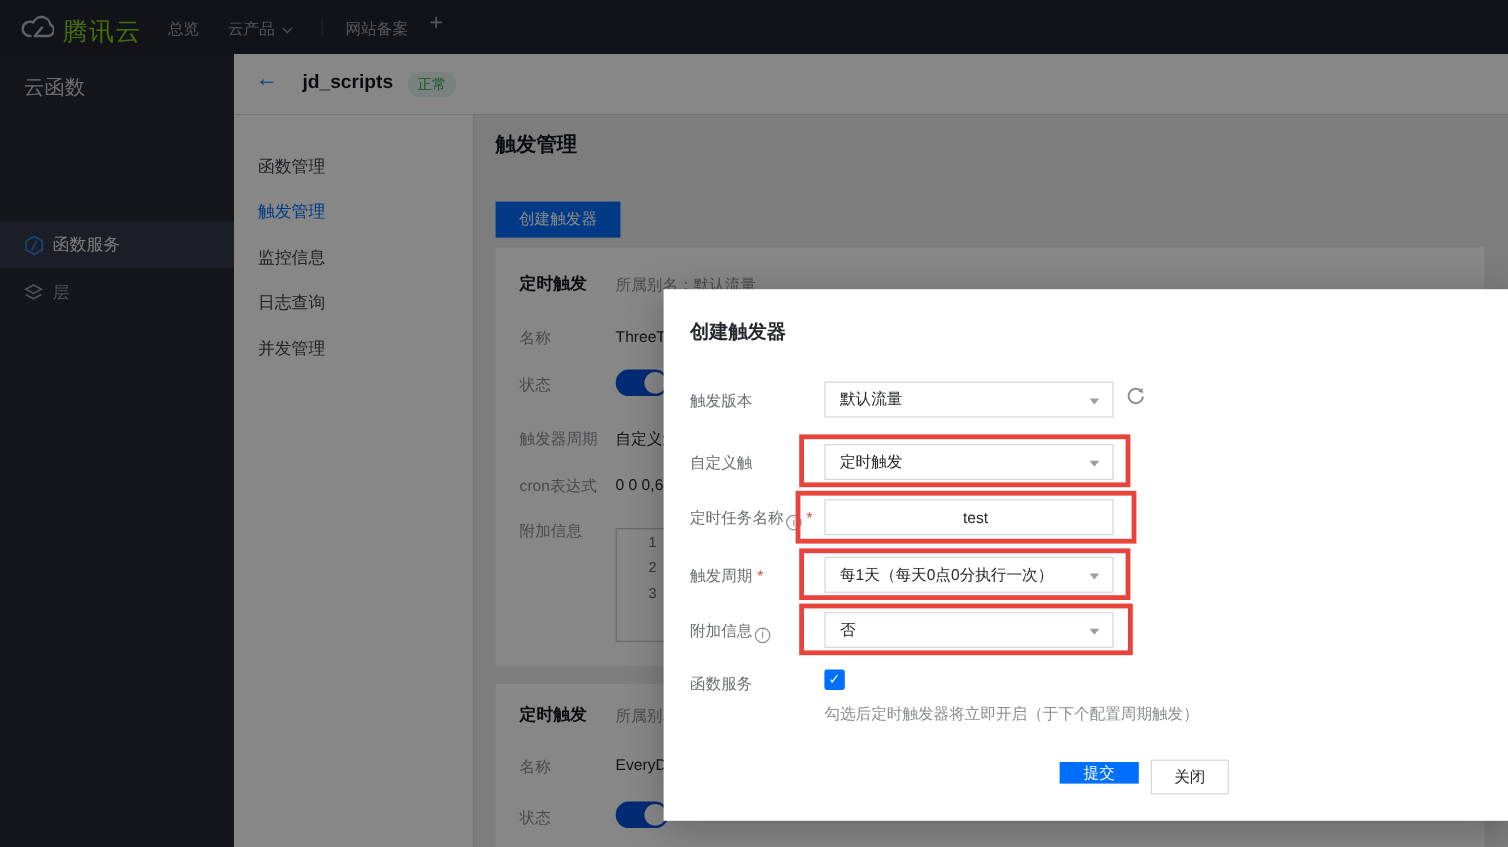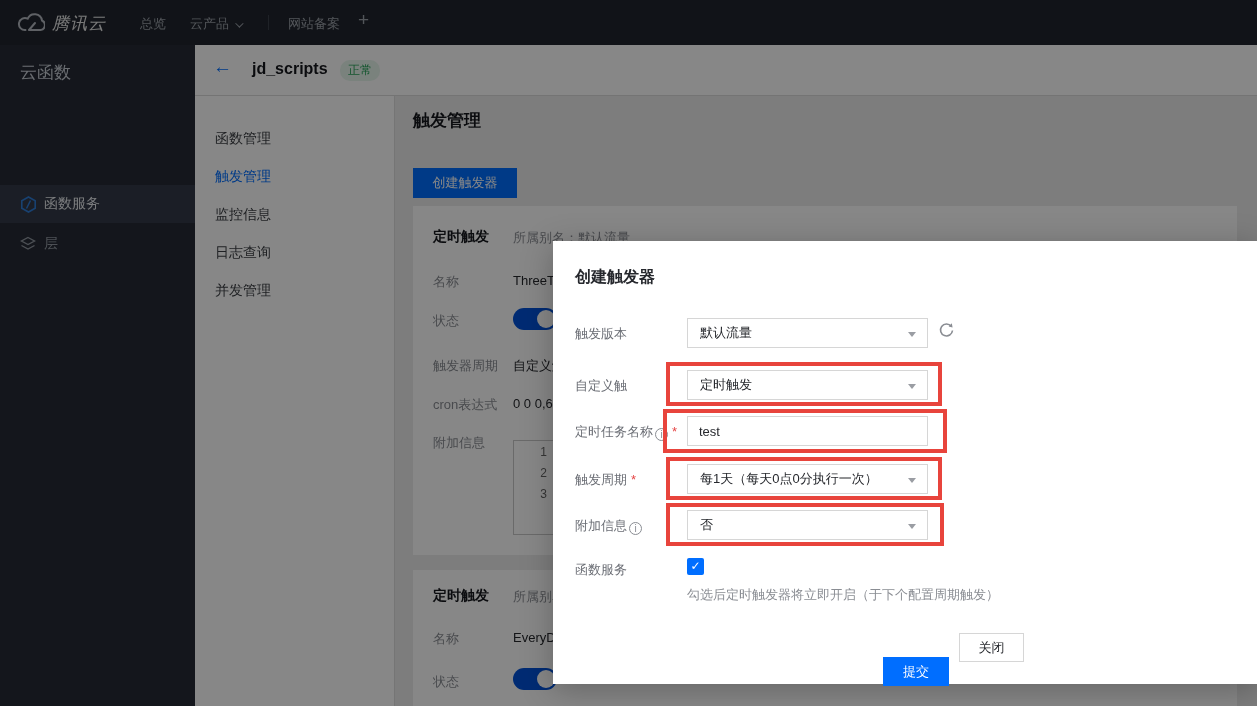--- a/index.html
+++ b/index.html
@@ -2,21 +2,21 @@
 <html><head>
 <meta charset="utf-8">
 <style>
   * { margin:0; padding:0; box-sizing:border-box; }
   html,body { width:1257px; height:706px; overflow:hidden; }
   body { font-family:"Liberation Sans","DejaVu Sans",sans-serif; position:relative; background:#ededed; }
   .abs { position:absolute; }
 
   
   #topnav { left:0; top:0; width:1257px; height:45px; background:#20252e; z-index:1; }
-  #topnav .brand-text { left:52px; top:12px; font-size:17px; color:#e5e5e5; letter-spacing:1px;font-style:italic; }
+  #topnav .brand-text { left:52px; top:12px; font-size:21px; color:#84cc16; letter-spacing:1px; }
   .nav-item { top:15px; font-size:13px; color:#9ba0a8; cursor:pointer; }
   .nav-divider { left:268px; top:15px; width:1px; height:15px; background:#3b404b; }
   .nav-plus { left:358px; top:9px; font-size:19px; color:#9ba0a8; }
   .caret { display:inline-block; width:6px; height:6px; border-right:1px solid #9ba0a8; border-bottom:1px solid #9ba0a8; transform:rotate(45deg) translateY(-2px); margin-left:6px; }
 
   
   #sidebar { left:0; top:45px; width:195px; height:661px; background:#262b36; z-index:1; }
   #sidebar .sb-title { left:20px; top:16px; font-size:17px; color:#c9ced6; }
   .sb-item { left:0; width:195px; height:38px; color:#9298a1; font-size:14px; cursor:pointer; }
   .sb-item .sb-icon { position:absolute; left:20px; top:11px; }
@@ -58,21 +58,21 @@
   .m-label { position:absolute; left:22px; font-size:13px; color:#6b6e75; }
   .m-control { position:absolute; left:134px; width:241px; height:30px; border:1px solid #d6d6d6; background:#fff; font-size:13px; color:#26282d; }
   .m-select { line-height:28px; padding-left:12px; cursor:pointer; }
   .m-select .tri { position:absolute; right:11px; top:13px; width:0; height:0; border-left:4px solid transparent; border-right:4px solid transparent; border-top:5px solid #9a9da3; }
   .m-input { padding-left:11px; font-family:inherit; }
   .info-i { display:inline-block; width:13px; height:13px; border:1px solid #8a8d93; border-radius:50%; font-size:10px; line-height:12px; text-align:center; color:#8a8d93; margin-left:2px; vertical-align:-2px; }
   .req-star { color:#e54545; font-size:13px; margin-left:4px; }
   .hl-box { position:absolute; border:4px solid #e8443c; z-index:12; pointer-events:none; }
   .m-check { position:absolute; left:134px; top:317px; width:17px; height:17px; background:#006eff; border-radius:2px; color:#fff; font-size:12px; line-height:17px; text-align:center; cursor:pointer; }
   .m-helper { position:absolute; left:134px; top:345px; font-size:13px; color:#8a8d93; }
-  #submit-btn { left:330px; top:416px; width:66px; height:29px; }
+  #submit-btn { left:330px; top:394px; width:66px; height:18px; }
   #close-btn { position:absolute; left:406px; top:392px; width:65px; height:29px; background:#fff; border:1px solid #d6d6d6; font-size:13px; color:#26282d; cursor:pointer; font-family:inherit; }
   .refresh-icon { position:absolute; left:385px; top:81px; cursor:pointer; }
 </style>
 </head>
 <body>
 
 <div id="topnav" class="abs">
   <svg class="abs" style="left:17px;top:11px" width="28" height="22" viewBox="0 0 28 22">
     <path d="M8.5 19 a6 6 0 1 1 2.2-11.3 A7.5 7.5 0 0 1 25 9.5 a5 5 0 0 1-1.5 9.5 h-11" fill="none" stroke="#b3b7bf" stroke-width="2" stroke-linecap="round"></path>
     <path d="M18 12 l-6 7" stroke="#b3b7bf" stroke-width="2" stroke-linecap="round"></path>
@@ -174,21 +174,21 @@
 
   <span class="m-label" style="top:136px">自定义触</span>
   <div class="m-control m-select" style="top:129px">
     <span>定时触发</span>
     <span class="tri"></span>
   </div>
 
   <span class="m-label" style="top:182px">
     <span>定时任务名称</span><span class="info-i">i</span><span class="req-star">*</span>
   </span>
-  <input class="m-control m-input" style="top: 175px;" value="test">
+  <input class="m-control m-input" style="top: 175px; text-align: center;" value="test">
 
   <span class="m-label" style="top:230px">
     <span>触发周期</span><span class="req-star">*</span>
   </span>
   <div class="m-control m-select" style="top:223px">
     <span>每1天（每天0点0分执行一次）</span>
     <span class="tri"></span>
   </div>
 
   <span class="m-label" style="top:276px">

